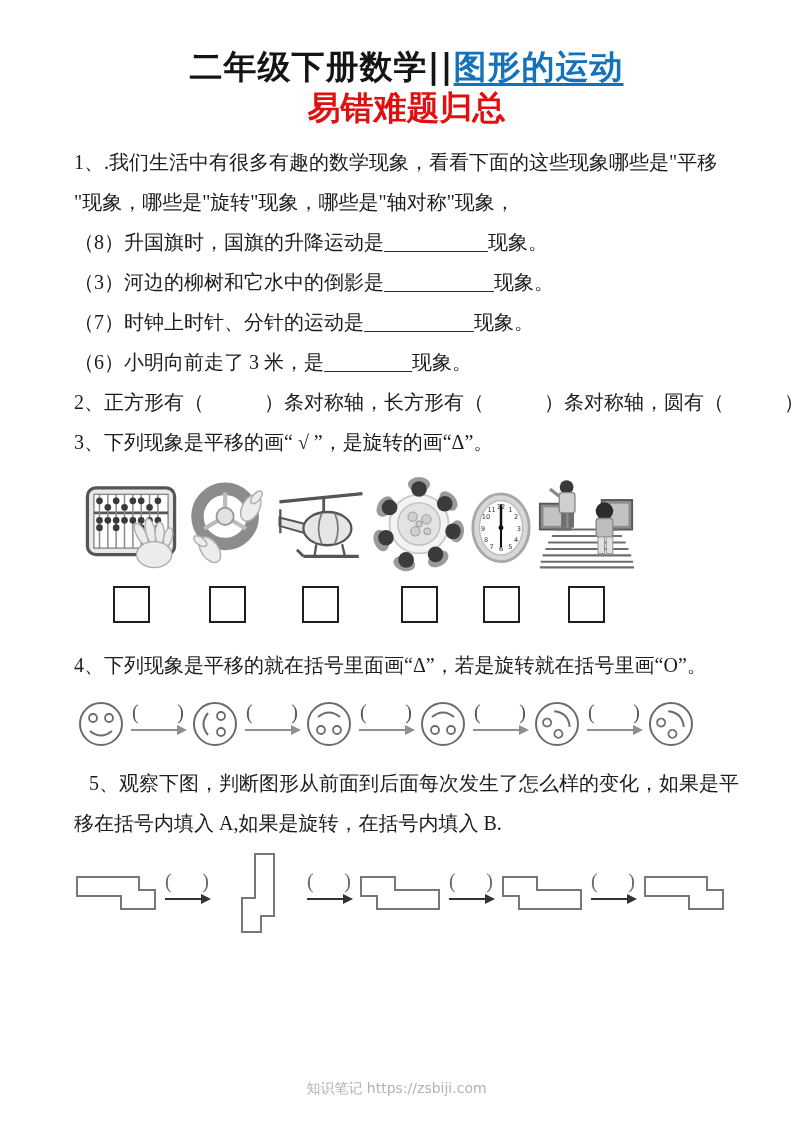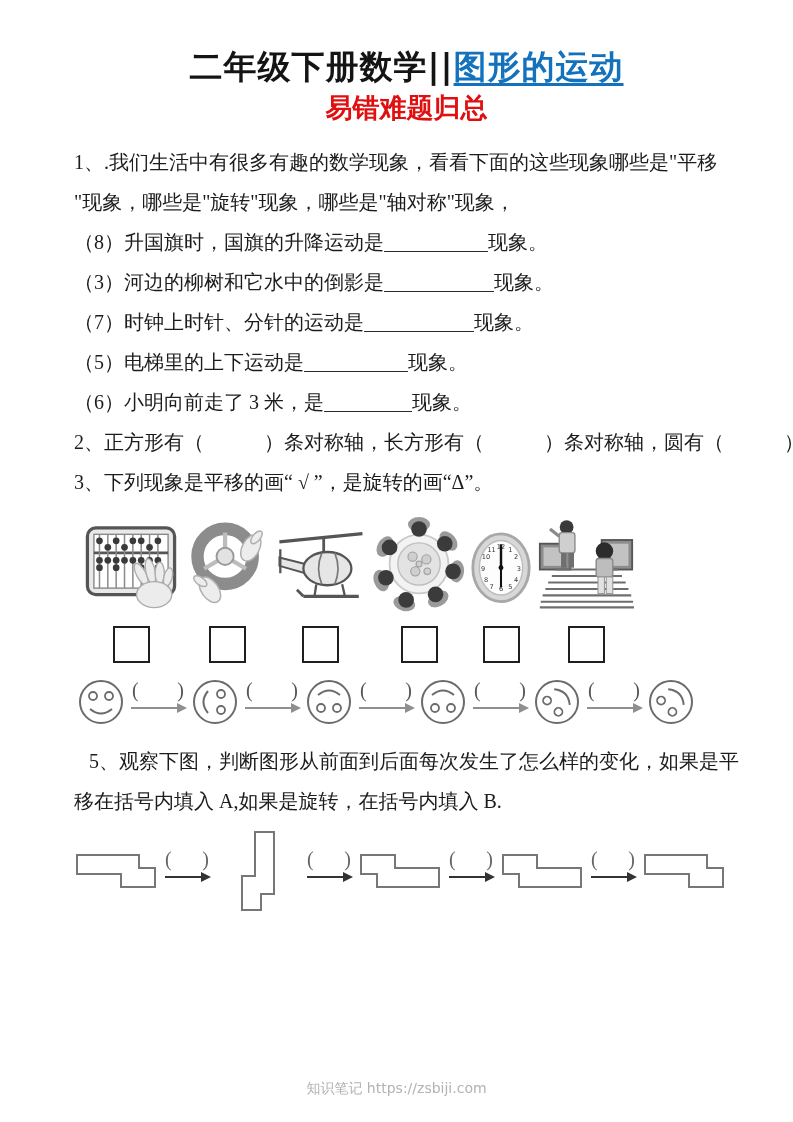--- a/index.html
+++ b/index.html
@@ -5,21 +5,21 @@
   * { margin:0; padding:0; box-sizing:border-box; }
   html,body { width:793px; height:1122px; background:#fff; overflow:hidden; }
   body { font-family:"Liberation Serif","DejaVu Serif",serif; color:#1c1c1c; }
   .page { width:793px; height:1122px; padding:46px 54px 0 74px; position:relative; }
 
   
   .title { text-align:center; font-family:"DejaVu Sans","Liberation Sans",sans-serif;
            font-weight:900; font-size:33px; letter-spacing:1px; color:#141414; line-height:42px;}
   .title .blue { color:#1472bd; text-decoration:underline; text-decoration-color:#1472bd; text-underline-offset:5px; }
   .subtitle { text-align:center; font-family:"DejaVu Sans","Liberation Sans",sans-serif;
-              font-weight:900; font-size:27px; color:#e01010; line-height:36px; margin-top:2px; }
+              font-weight:900; font-size:33px; color:#e01010; line-height:36px; margin-top:2px; }
 
   
   .line { font-size:20px; line-height:40px; white-space:nowrap; }
   .q1-intro { margin-top:16px; }
   .blank { display:inline-block; border-bottom:1.6px solid #2a2a2a; height:20px; vertical-align:-3px; }
   .b1{width:128px}.b2{width:104px}.b3{width:110px}.b4{width:110px}.b5{width:104px}.b6{width:88px}
 
   
   .fig-row { display:flex; align-items:flex-end; margin:14px 0 0 6px; gap:5px; }
   .fig-col { display:flex; flex-direction:column; align-items:center; }
@@ -55,21 +55,20 @@
     <span>二年级下册数学||</span><span class="blue">图形的运动</span>
   </div>
   <div class="subtitle">易错难题归总</div>
 
   <div class="line q1-intro">1、.我们生活中有很多有趣的数学现象，看看下面的这些现象哪些是"平移</div>
   <div class="line">"现象，哪些是"旋转"现象，哪些是"轴对称"现象，</div>
 
   <div class="line"><span>（8）升国旗时，国旗的升降运动是</span><span class="blank b2"></span><span>现象。</span></div>
   <div class="line"><span>（3）河边的柳树和它水中的倒影是</span><span class="blank b3"></span><span>现象。</span></div>
   <div class="line"><span>（7）时钟上时针、分针的运动是</span><span class="blank b4"></span><span>现象。</span></div>
-  <div class="line"><span>（5）电梯里的上下运动是</span><span class="blank b5"></span><span>现象。</span></div>
   <div class="line"><span>（6）小明向前走了 3 米，是</span><span class="blank b6"></span><span>现象。</span></div>
 
   <div class="line">2、正方形有（　　　）条对称轴，长方形有（　　　）条对称轴，圆有（　　　）</div>
 
   <div class="line">3、下列现象是平移的画“ √ ”，是旋转的画“Δ”。</div>
 
   <div class="fig-row">
 
     <div class="fig-col">
       <span>
@@ -248,20 +247,21 @@
           <rect x="64" y="46" width="18" height="20" rx="3" fill="#bdbdbd" stroke="#8a8a8a" stroke-width="1.5"></rect>
           <rect x="66" y="66" width="7" height="18" fill="#e2e2e2" stroke="#9a9a9a" stroke-width="1.2"></rect>
           <rect x="75" y="66" width="7" height="18" fill="#e2e2e2" stroke="#9a9a9a" stroke-width="1.2"></rect>
         </svg>
       </span>
       <div class="checkbox"></div>
     </div>
 
   </div>
 
+  <div class="line mt" style="margin-top:22px;">4、下列现象是平移的就在括号里面画“Δ”，若是旋转就在括号里画“O”。</div>
 
   <div class="face-row">
     <span class="face" style="transform: rotate(0deg);">
       <svg width="50" height="50" viewBox="0 0 50 50">
           <circle cx="25" cy="25" r="21" fill="#fff" stroke="#6b6b6b" stroke-width="2"></circle>
           <circle cx="17" cy="19" r="4" fill="none" stroke="#6b6b6b" stroke-width="1.8"></circle>
           <circle cx="33" cy="19" r="4" fill="none" stroke="#6b6b6b" stroke-width="1.8"></circle>
           <path d="M14,32 Q25,41 36,32" fill="none" stroke="#6b6b6b" stroke-width="2"></path>
         </svg>
     </span>

